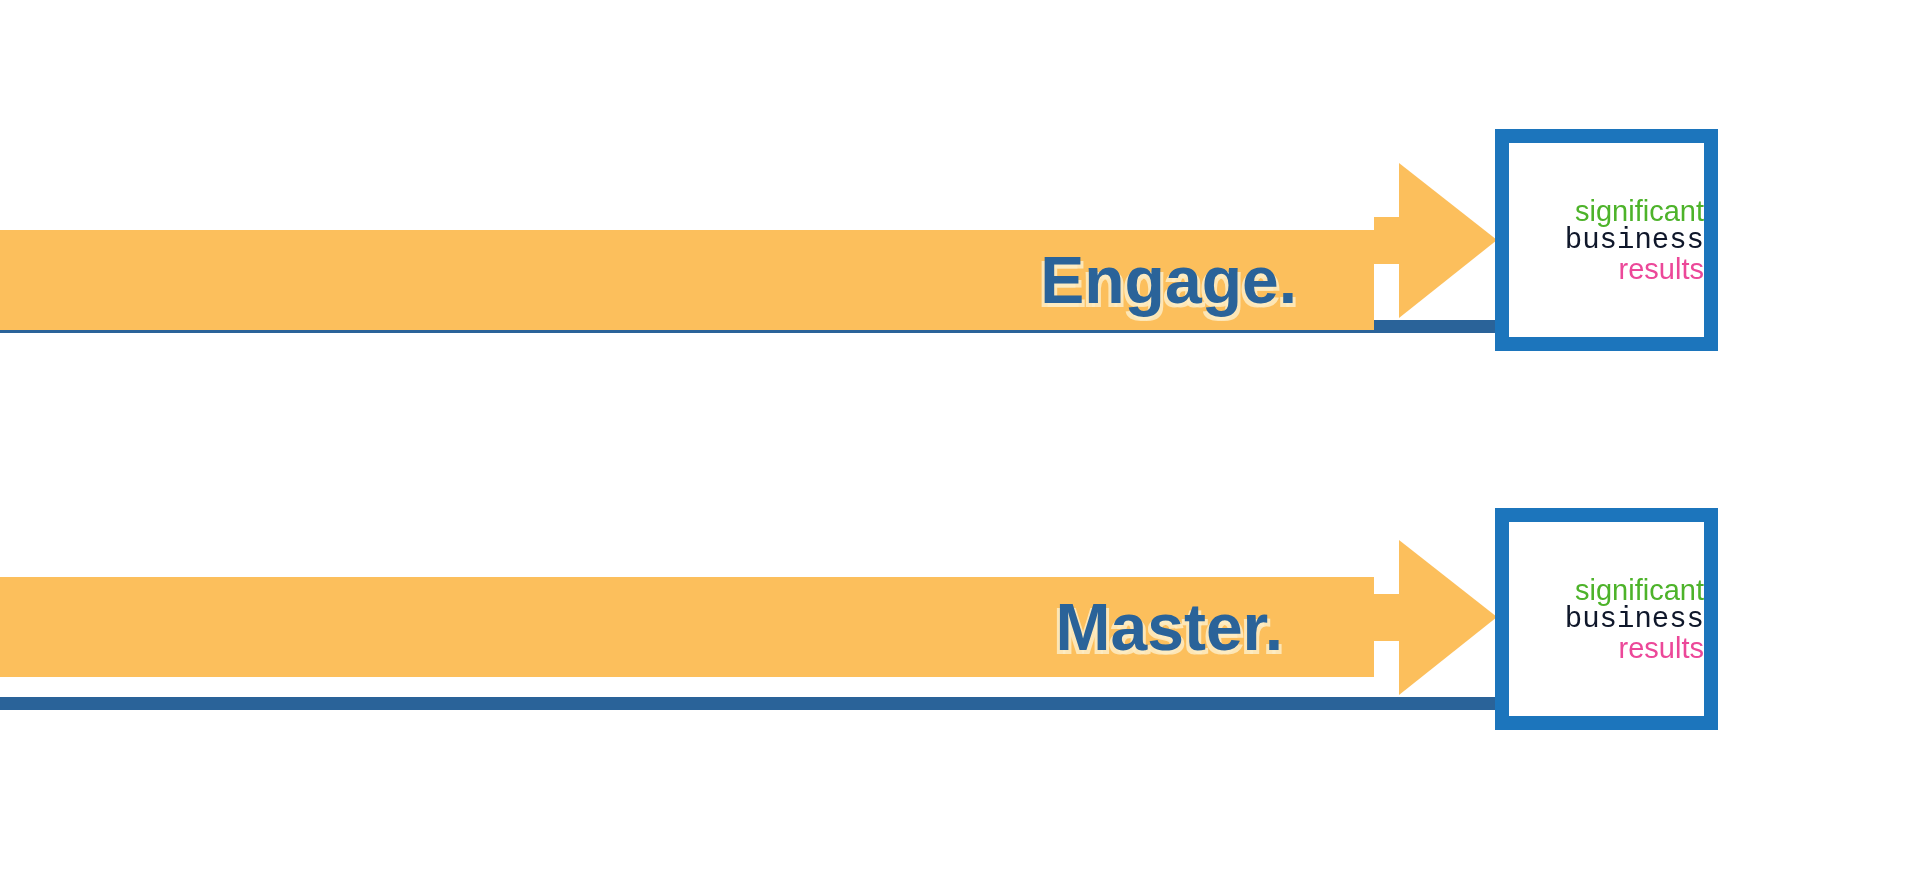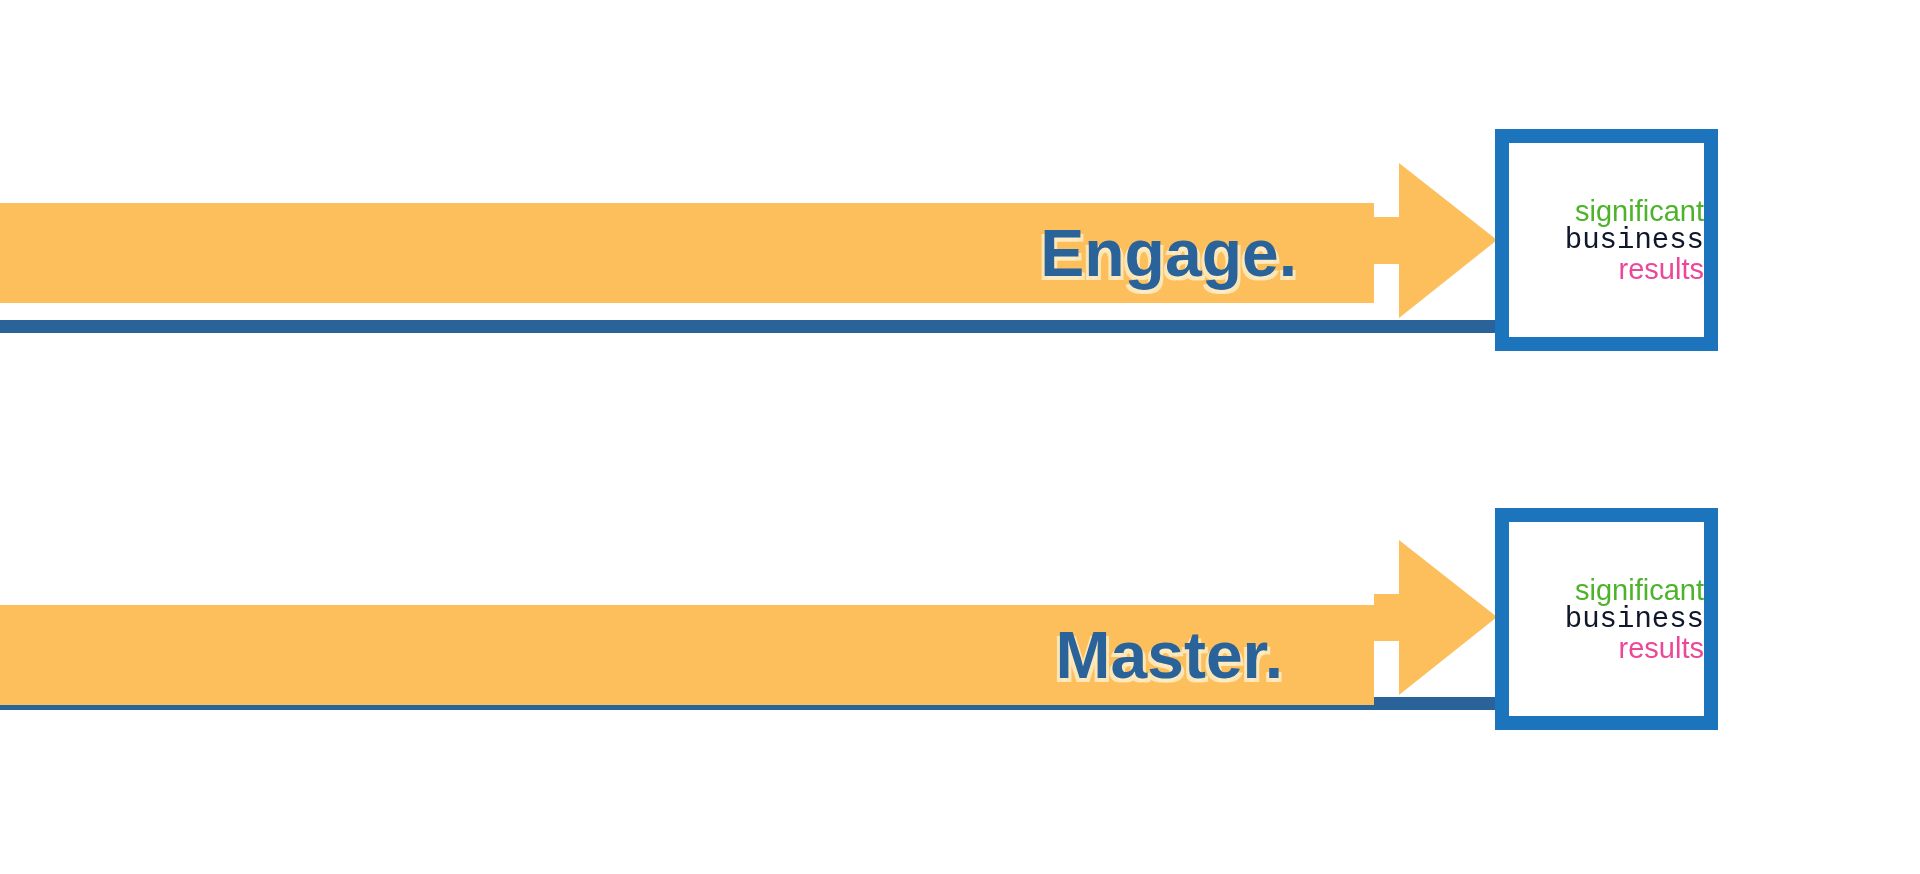--- a/index.html
+++ b/index.html
@@ -36,22 +36,22 @@
     height: 100px;
     background: #FCBF5C;
     display: flex;
     align-items: center;
     justify-content: flex-end;
     z-index: 2;
   }
   .banner.row-engage { top: 203px; padding-right: 77px; box-sizing: content-box; }
   .banner.row-master { top: 577px; padding-right: 91px; box-sizing: content-box; }
   .banner { width: 1297px; } 
-  .banner.row-engage { width: 1297px; }
-  .banner.row-master { width: 1283px; margin-top: 28px; }
+  .banner.row-engage { width: 1297px; margin-top: 27px; }
+  .banner.row-master { width: 1283px; }
 
   .banner-label {
     font-size: 66px;
     font-weight: 700;
     color: #2A6399;
     letter-spacing: 0px;
     line-height: 1;
     text-shadow: -3px 4px 0 rgba(253, 236, 196, 0.85), 3px 4px 0 rgba(253, 236, 196, 0.85);
     white-space: nowrap;
   }

